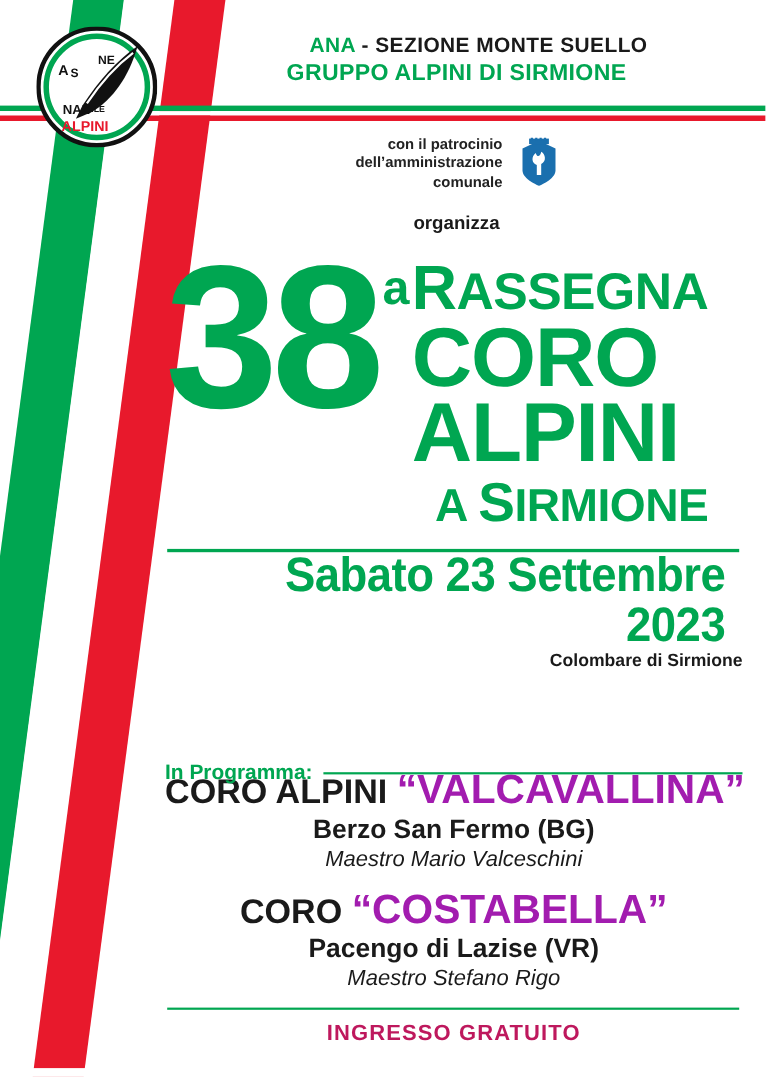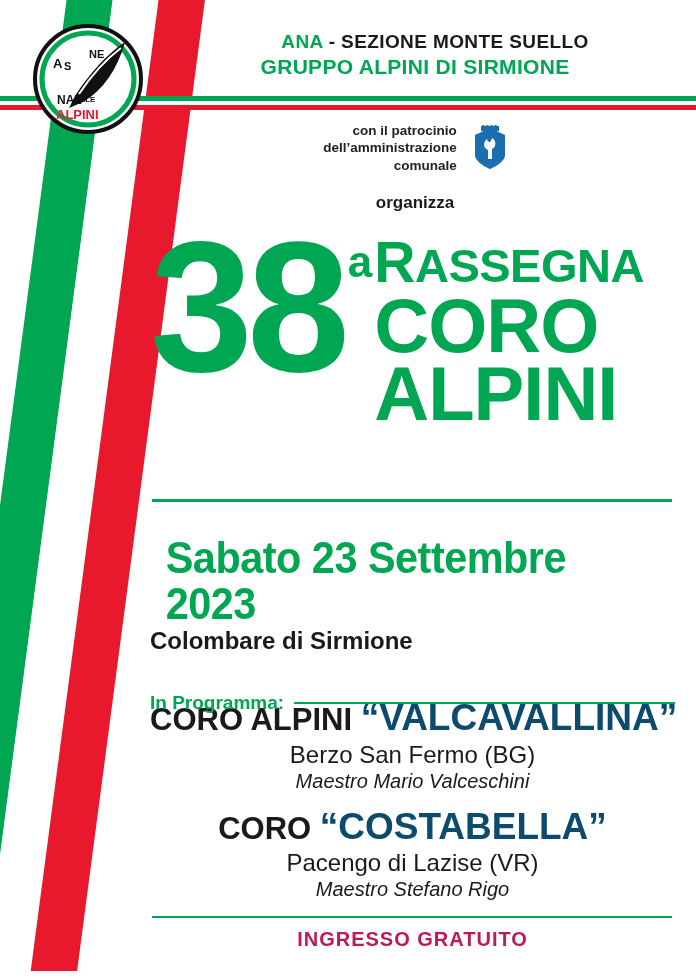--- a/index.html
+++ b/index.html
@@ -228,23 +228,23 @@
     background: #00a651;
     z-index: 4;
   }
   .rule-top { left: 152px; top: 499px; width: 520px; }
   .rule-bottom { left: 152px; top: 916px; width: 520px; height: 2px; }
 
   
   .datebox {
     position: absolute;
     left: 150px;
-    top: 535px;
+    top: 500px;
     width: 525px;
-    text-align: left;
+    text-align: right;
     z-index: 4;
   }
   .date-main {
     font-size: 44px;
     font-weight: bold;
     color: #00a651;
     letter-spacing: -0.5px;
     line-height: 1.05;
     transform: scaleX(0.94);
   }
@@ -254,21 +254,21 @@
     margin-top: 10px;
   }
   .venue1 {
     font-size: 26px;
     font-weight: bold;
     color: #1a1a1a;
     margin-top: 12px;
     line-height: 1.18;
   }
   .venue2 {
-    font-size: 24px;
+    font-size: 16px;
     font-weight: bold;
     color: #1a1a1a;
     line-height: 1.18;
   }
   .prog-label-wrap {
     position: absolute;
     left: 0;
     top: 692px;
     width: 660px;
     z-index: 5;
@@ -301,24 +301,24 @@
     z-index: 4;
   }
   .choir { margin-bottom: 14px; }
   .choir-name {
     font-size: 31px;
     font-weight: bold;
     color: #1a1a1a;
     line-height: 1.1;
     white-space: nowrap;
   }
-  .choir-name .quoted { color: #0c4a6e; font-size: 37px; }
+  .choir-name .quoted { color: #a21caf; font-size: 37px; }
   .choir-city {
     font-size: 24px;
-    font-weight: normal;
+    font-weight: bold;
     color: #1a1a1a;
     margin-top: 2px;
   }
   .choir-master {
     font-size: 20px;
     font-style: italic;
     color: #1a1a1a;
     margin-top: 1px;
     text-align: center;
   }
@@ -414,20 +414,21 @@
   <div class="organizza">organizza</div>
 
   <div class="title-block">
     <div class="title-row">
       <div class="big38">38</div>
       <div class="sup-a">a</div>
       <div class="title-right">
         <div class="t-rassegna"><span class="cap">R</span><span>ASSEGNA</span></div>
         <div class="t-cori">CORO</div>
         <div class="t-alpini">ALPINI</div>
+        <div class="t-sirmione"><span>A </span><span class="cap">S</span><span>IRMIONE</span></div>
       </div>
     </div>
   </div>
 
   <div class="rule rule-top"></div>
 
   <div class="datebox">
     <div class="date-main">Sabato 23 Settembre 2023</div>
     <div class="venue2">Colombare di Sirmione</div>
   </div>

